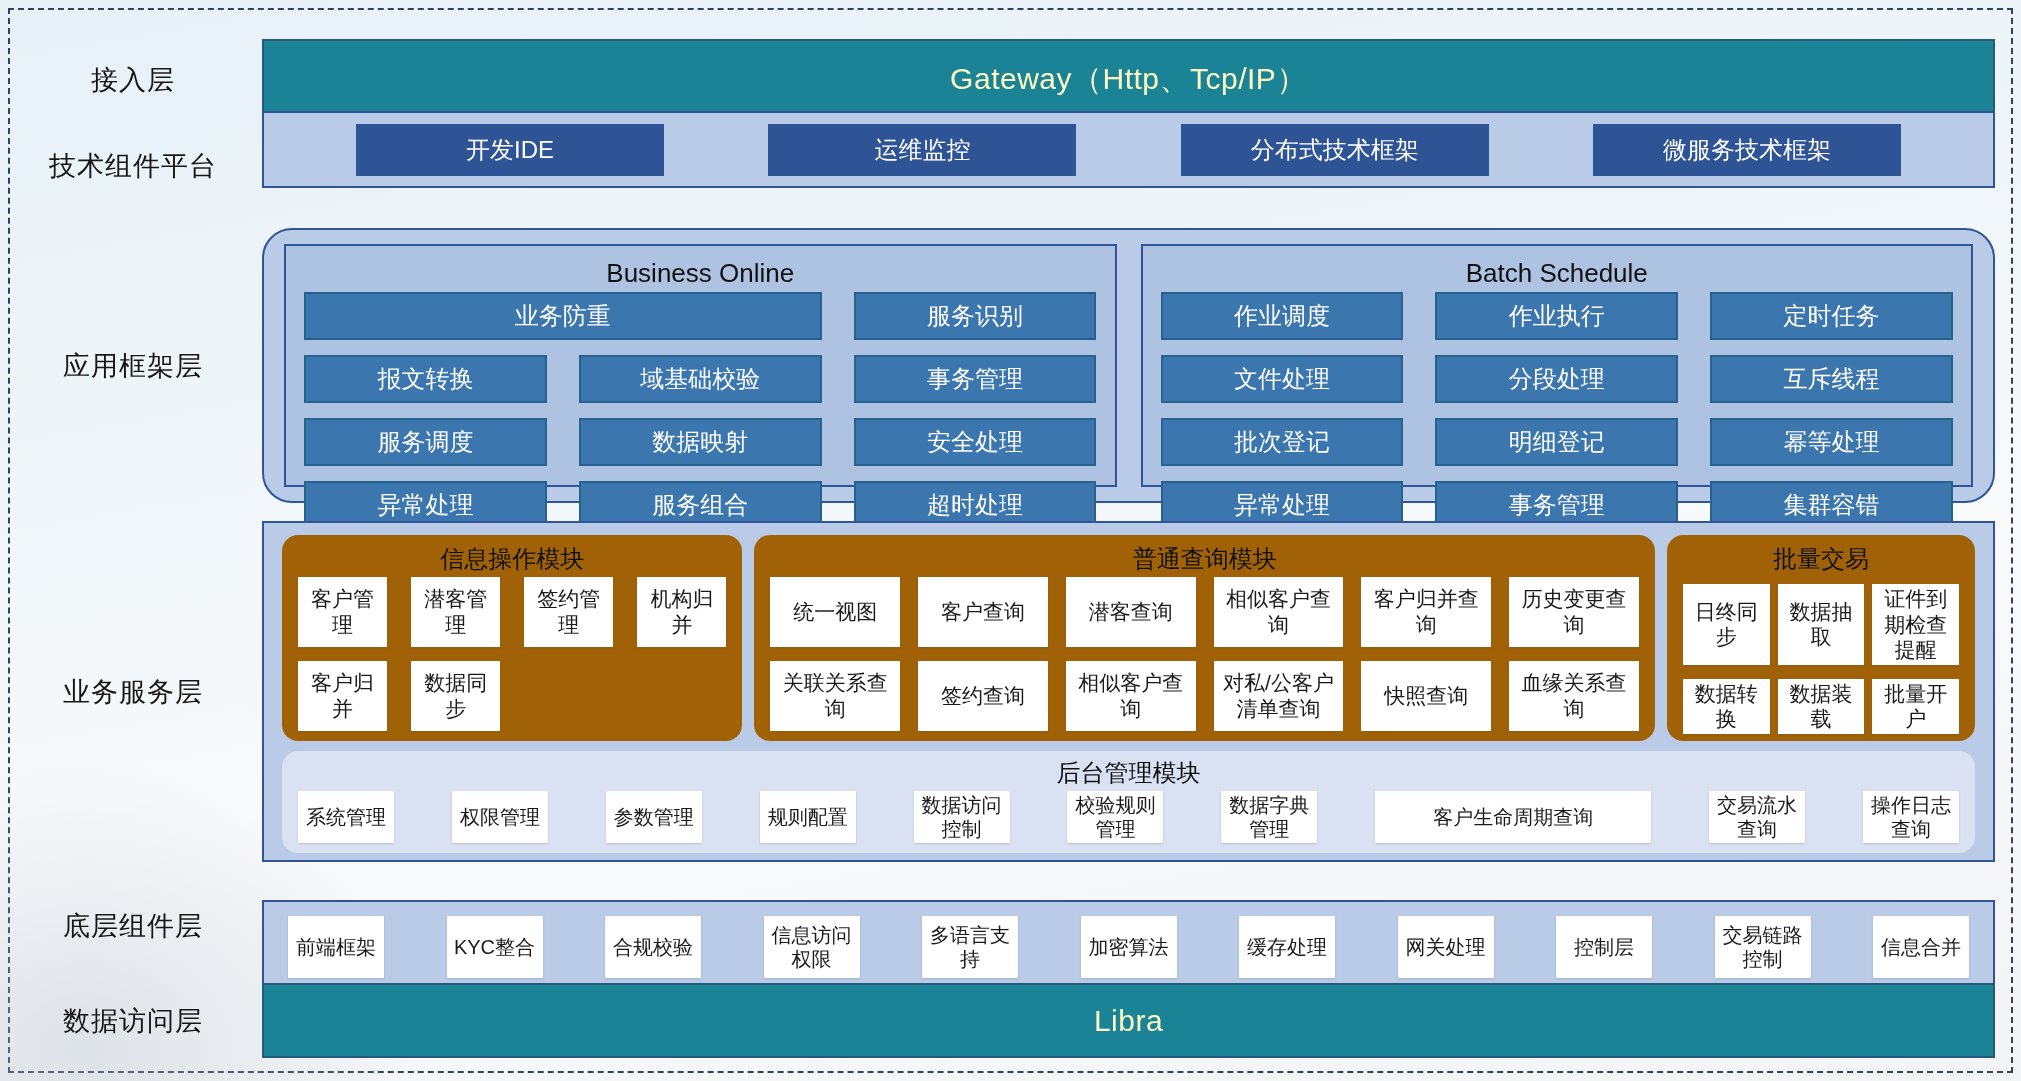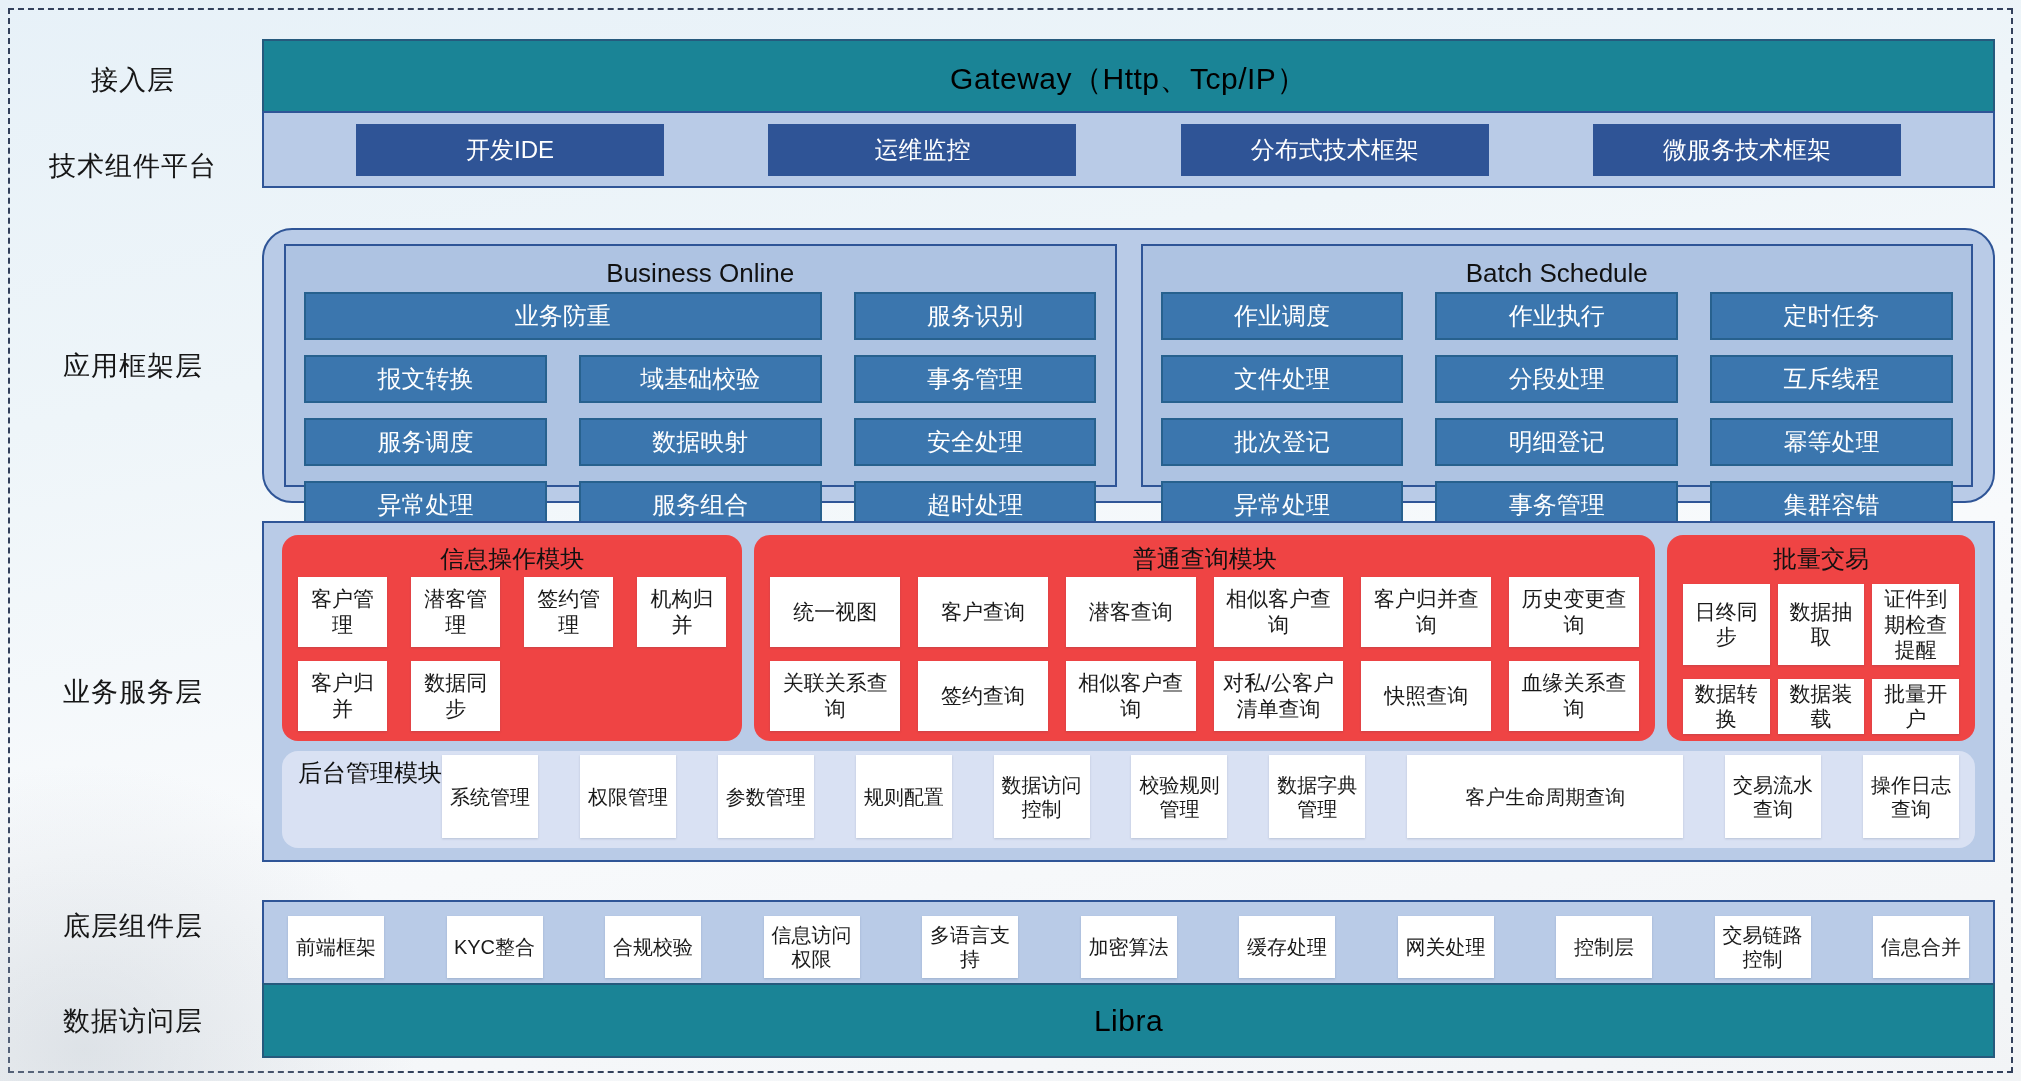--- a/index.html
+++ b/index.html
@@ -8,53 +8,53 @@
   .canvas::after{content:"";position:absolute;left:0;bottom:0;width:420px;height:320px;
     background:radial-gradient(ellipse at 20% 90%,rgba(176,186,196,0.35),rgba(255,255,255,0) 70%);pointer-events:none;}
   .frame{position:absolute;left:8px;top:8px;right:8px;bottom:8px;border:2px dashed #33415c;pointer-events:none;}
 
   .side-label{position:absolute;left:10px;width:246px;display:flex;align-items:center;justify-content:center;
     font-size:27px;color:#161616;letter-spacing:1px;z-index:3;}
 
   .band{position:absolute;left:262px;width:1733px;box-sizing:border-box;z-index:2;}
 
   .teal-bar{background:#1a8496;border:2px solid #265a7d;display:flex;align-items:center;justify-content:center;
-    color:#000000;font-size:30px;letter-spacing:0.5px;}
+    color:#fef9c3;font-size:30px;letter-spacing:0.5px;}
 
   .container{background:#b9cbe7;border:2px solid #2f5597;}
 
   .tech-row{display:flex;align-items:center;justify-content:space-around;padding:0 40px;}
   .tech-btn{width:308px;height:52px;background:#2f5496;color:#ffffff;display:flex;align-items:center;justify-content:center;
     font-size:24px;}
 
   .appfw{display:flex;gap:24px;padding:14px 20px;}
   .fw-group{flex:1;background:#aec3e2;border:2px solid #2f5597;box-sizing:border-box;padding:8px 18px 14px 18px;
     display:flex;flex-direction:column;}
   .fw-title{text-align:center;font-size:26px;color:#111;height:38px;line-height:38px;}
   .fw-grid{display:grid;grid-template-columns:repeat(3,1fr);gap:15px 32px;flex:1;}
   .fw-btn{background:#3b76ae;border:2px solid#27618e;color:#ffffff;display:flex;align-items:center;justify-content:center;
     font-size:24px;box-sizing:border-box;min-height:48px;}
 
   .bizsvc{padding:12px 18px;box-sizing:border-box;display:flex;flex-direction:column;}
   .modules-row{display:flex;gap:12px;height:206px;}
-  .module-panel{background:#ef4444;border-radius:16px;box-sizing:border-box;padding:6px 16px 10px 16px;
+  .module-panel{background:#a16207;border-radius:16px;box-sizing:border-box;padding:6px 16px 10px 16px;
     display:flex;flex-direction:column;}
   .module-panel:nth-child(1){flex:0 0 27.2%;}
   .module-panel:nth-child(2){flex:1;}
   .module-panel:nth-child(3){flex:0 0 18.2%;gap:7px;}
   .module-title{text-align:center;font-size:24px;color:#111;height:36px;line-height:36px;}
   .card-grid{display:grid;flex:1;gap:14px 24px;}
   .card-grid.cols-3{grid-template-columns:repeat(4,1fr);}
   .card-grid.cols-6{grid-template-columns:repeat(6,1fr);gap:14px 18px;}
   .card-grid.tight{grid-template-columns:repeat(3,1fr);gap:14px 8px;}
   .card{background:#ffffff;color:#1a1a1a;display:flex;align-items:center;justify-content:center;text-align:center;
     font-size:21px;line-height:1.22;padding:2px 4px;box-sizing:border-box;box-shadow:0 1px 2px rgba(40,60,90,0.18);}
 
   .admin-panel{margin-top:10px;flex:1;background:#d9e1f3;border-radius:16px;box-sizing:border-box;
-    padding:4px 16px 10px 16px;display:flex;flex-direction:row;}
+    padding:4px 16px 10px 16px;display:flex;flex-direction:column;}
   .admin-cards{display:flex;flex:1;justify-content:space-between;align-items:stretch;}
   .admin-card{flex:0 0 96px;background:#ffffff;display:flex;align-items:center;justify-content:center;text-align:center;
     font-size:20px;line-height:1.2;color:#1a1a1a;padding:2px;box-sizing:border-box;box-shadow:0 1px 2px rgba(40,60,90,0.18);}
   .admin-card.wide{flex:0 0 276px;}
 
   .basecomp{display:flex;align-items:center;justify-content:space-between;padding:0 24px;}
   .base-card{width:96px;height:62px;background:#ffffff;display:flex;align-items:center;justify-content:center;text-align:center;
     font-size:20px;line-height:1.2;color:#1a1a1a;padding:2px;box-sizing:border-box;box-shadow:0 1px 2px rgba(40,60,90,0.18);}
 </style>
 </head>

